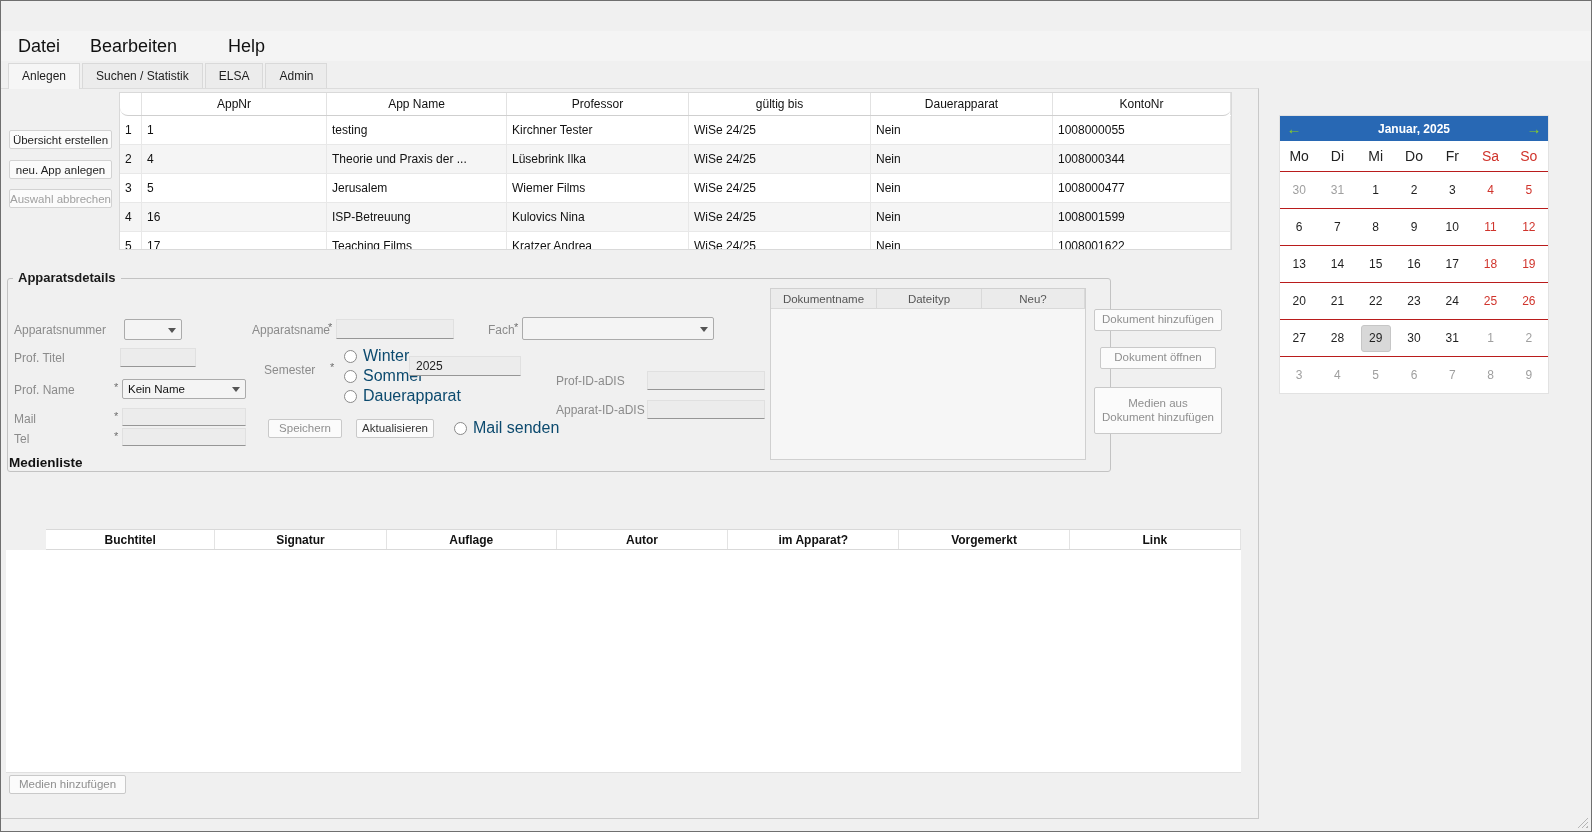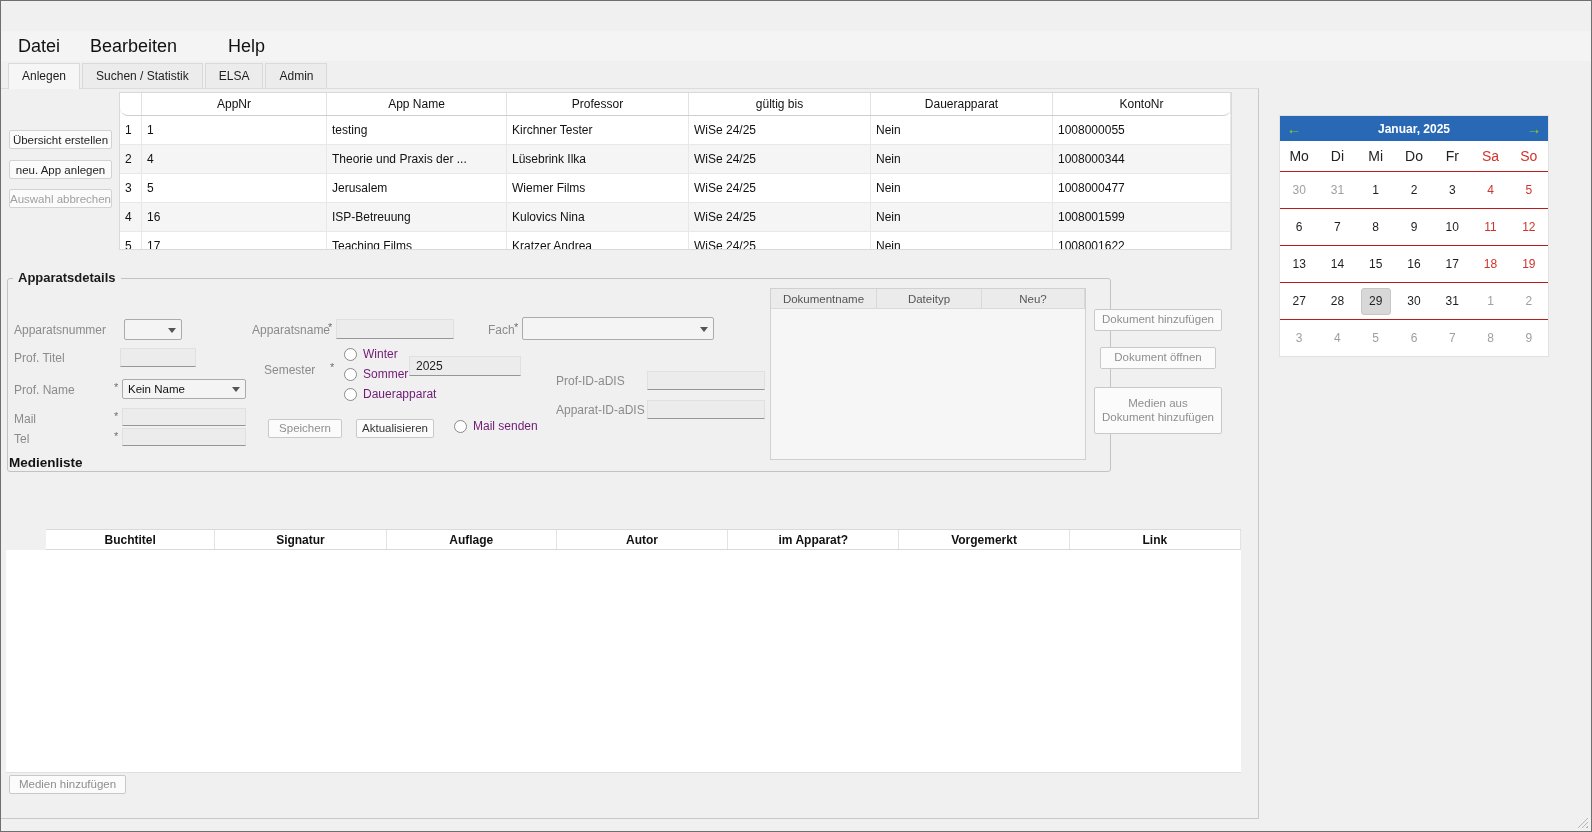--- a/index.html
+++ b/index.html
@@ -46,21 +46,21 @@
   
   .groupbox{position:absolute;left:6px;top:189px;width:1104px;height:194px;border:1px solid #c3c3c3;border-radius:3px;}
   .groupbox-title{position:absolute;top:-9px;left:5px;background:#f0f0f0;padding:0 5px;font-weight:bold;font-size:13px;color:#1a1a1a;}
   .lbl{position:absolute;color:#8b8b8b;font-size:12px;white-space:nowrap;}
   .req{position:absolute;color:#6e6e6e;font-size:11px;}
   .field{position:absolute;background:#ececec;border:1px solid #e0e0e0;border-bottom:1px solid #969696;font-family:"Liberation Sans",sans-serif;font-size:12px;color:#222;padding-left:6px;outline:none;}
   .combo{position:absolute;background:#f4f4f4;border:1px solid #ababab;border-radius:2px;display:flex;align-items:center;padding-left:5px;font-size:11.5px;color:#111;}
   .chev{position:absolute;right:5px;top:50%;margin-top:-2px;width:0;height:0;border-left:4px solid transparent;border-right:4px solid transparent;border-top:5px solid #555;}
   .radio-row{position:absolute;display:flex;align-items:center;gap:6px;}
   .radio{width:13px;height:13px;border:1px solid #8a8a8a;border-radius:50%;background:#fff;flex:0 0 13px;}
-  .radio-lbl{color:#701a75;font-size:12px;white-space:nowrap;}
+  .radio-lbl{color:#0c4a6e;font-size:16px;white-space:nowrap;}
   .btn{position:absolute;background:#fbfbfb;border:1px solid #c9c9c9;border-radius:2px;display:flex;align-items:center;justify-content:center;font-size:11.5px;color:#333;text-align:center;line-height:1.2;white-space:nowrap;}
   .btn.dim{color:#8f8f8f;}
   .btn.wrap{white-space:normal;padding:2px 6px;}
 
   
   .docs{position:absolute;left:762px;top:9px;width:316px;height:172px;border:1px solid #d0d0d0;background:#f6f6f6;}
   .docs-header{display:flex;height:20px;background:#ebebeb;border-bottom:1px solid #d9d9d9;}
   .dh{display:flex;align-items:center;justify-content:center;border-right:1px solid #d9d9d9;font-size:11.5px;color:#555;}
   .d0{width:106px;}.d1{width:105px;}.d2{width:103px;}
   .docs-body{height:150px;background:#f6f6f6;}
@@ -355,20 +355,43 @@
           </div>
           <div class="cal-cell weekend">
             <span>18</span>
           </div>
           <div class="cal-cell weekend">
             <span>19</span>
           </div>
         </div>
         <div class="cal-week">
           <div class="cal-cell">
+            <span>20</span>
+          </div>
+          <div class="cal-cell">
+            <span>21</span>
+          </div>
+          <div class="cal-cell">
+            <span>22</span>
+          </div>
+          <div class="cal-cell">
+            <span>23</span>
+          </div>
+          <div class="cal-cell">
+            <span>24</span>
+          </div>
+          <div class="cal-cell weekend">
+            <span>25</span>
+          </div>
+          <div class="cal-cell weekend">
+            <span>26</span>
+          </div>
+        </div>
+        <div class="cal-week">
+          <div class="cal-cell">
             <span>27</span>
           </div>
           <div class="cal-cell">
             <span>28</span>
           </div>
           <div class="cal-cell">
             <span class="sel">29</span>
           </div>
           <div class="cal-cell">
             <span>30</span>

